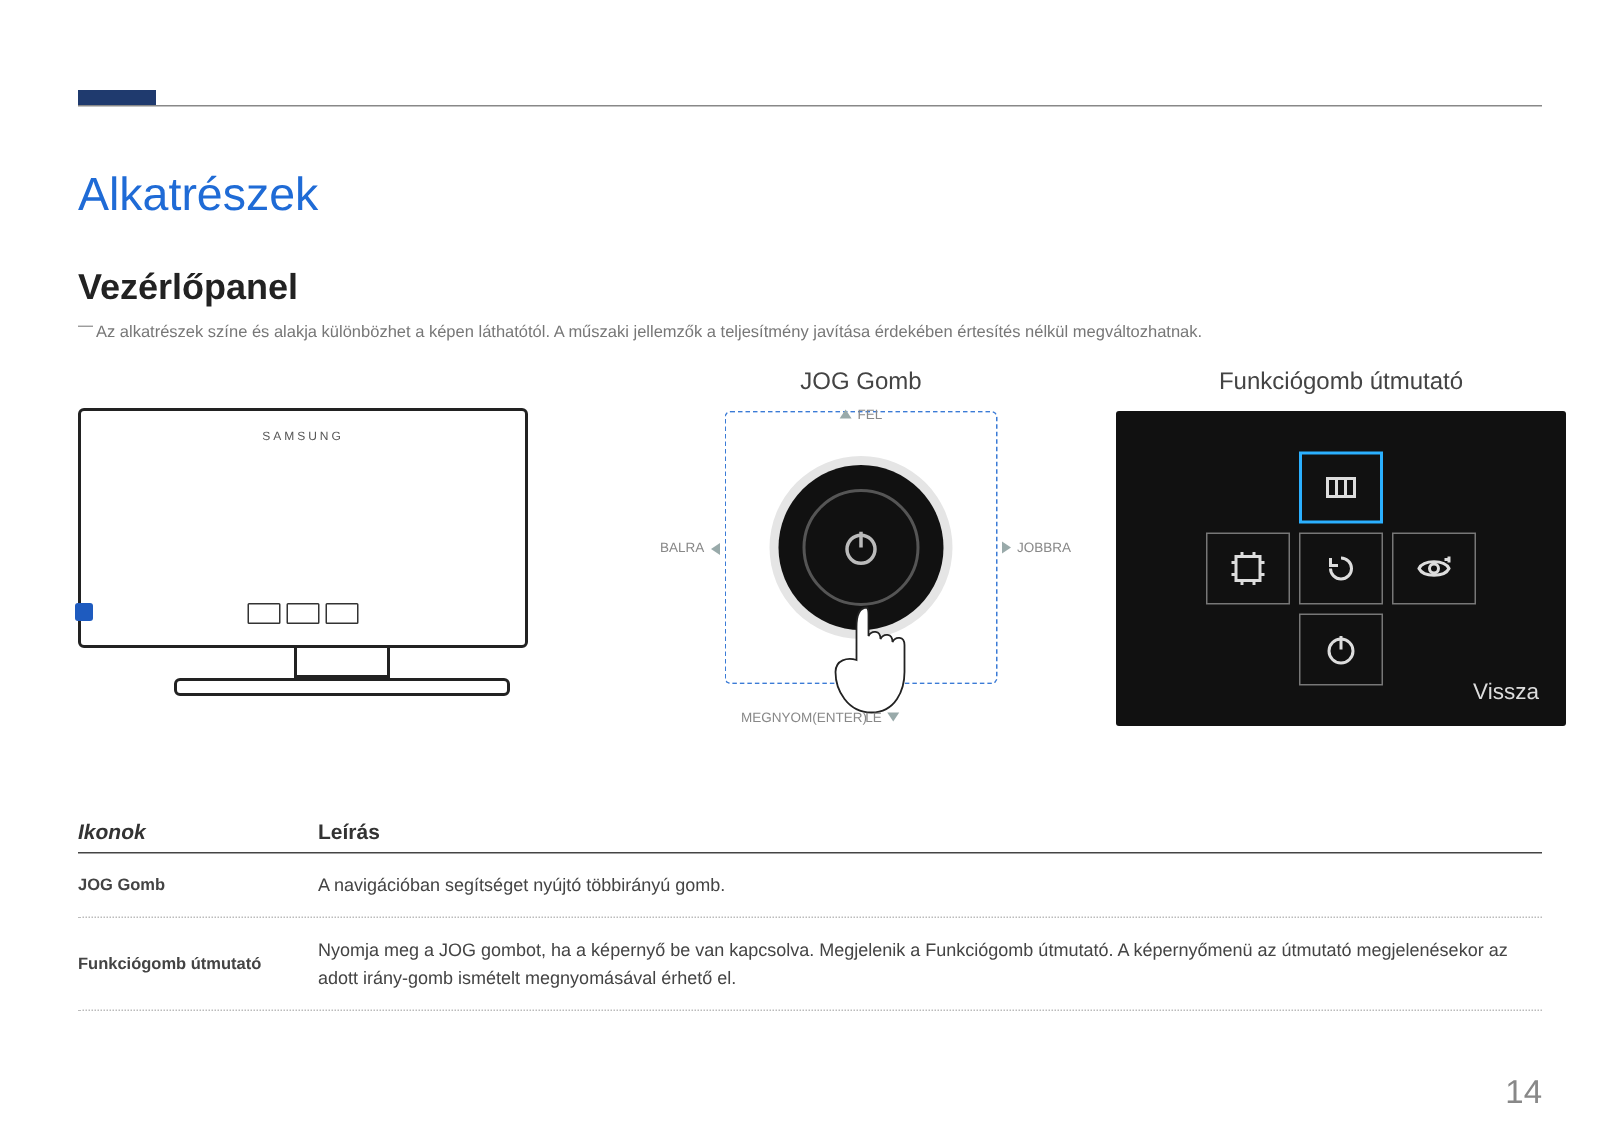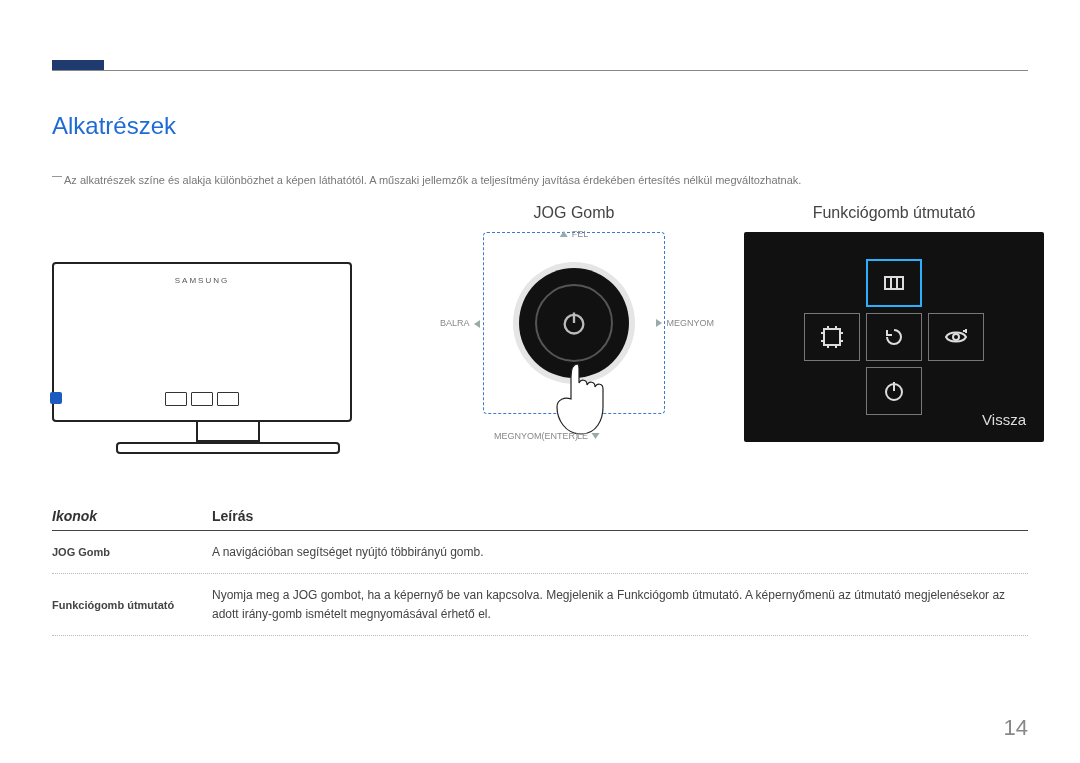--- a/index.html
+++ b/index.html
@@ -1,28 +1,28 @@
 <!DOCTYPE html>
 <html><head>
 <meta charset="utf-8">
 <style>
   html,body{margin:0;padding:0;background:#fff;color:#333;font-family:Arial,Helvetica,sans-serif;}
   .page{width:1080px;height:763px;position:relative;box-sizing:border-box;padding:40px 52px 0 52px;}
   .top-rule{position:absolute;top:70px;left:52px;right:52px;height:1px;background:#888;}
   .top-bar{position:absolute;top:60px;left:52px;width:52px;height:10px;background:#1f3a6e;}
-  .h1{font-size:24px;color:#1f6bd6;font-weight:500;margin:72px 0 30px 0;}
+  .h1{font-size:31px;color:#1f6bd6;font-weight:500;margin:72px 0 30px 0;}
   .h2{font-size:24px;color:#222;font-weight:600;margin:0 0 6px 0;}
   .note{font-size:11px;color:#777;margin-bottom:18px;}
   .note .dash{vertical-align:super;font-size:10px;margin-right:2px;}
   .figrow{display:flex;gap:30px;align-items:flex-start;}
   .fig-col{display:flex;flex-direction:column;align-items:center;}
   .fig-title{font-size:16px;color:#444;margin-bottom:10px;text-align:center;}
   .spacer-title{height:26px;}
   
-  .monitor{width:352px;height:200px;position:relative;margin-top:32px;}
+  .monitor{width:352px;height:200px;position:relative;}
   .bezel{width:300px;height:160px;border:2px solid #222;border-radius:4px;background:#fff;position:relative;box-sizing:border-box;}
   .brand{position:absolute;top:12px;left:0;right:0;text-align:center;font-size:8px;color:#555;letter-spacing:2px;}
   .hdmi{position:absolute;bottom:14px;left:0;right:0;display:flex;justify-content:center;gap:4px;}
   .hdmi div{width:20px;height:12px;border:1px solid #333;border-radius:1px;}
   .dotbtn{position:absolute;left:-4px;bottom:16px;width:12px;height:12px;background:#1e5bbf;border-radius:2px;}
   .neck{width:60px;height:20px;margin:-2px auto 0;border-left:2px solid #222;border-right:2px solid #222;border-bottom:2px solid #222;}
   .base{width:220px;height:8px;background:#fff;border:2px solid #222;border-radius:4px;margin:0 auto;}
   
   .jog-wrap{width:280px;position:relative;}
   .jog-frame{width:180px;height:180px;border:1.5px dashed #3b7bd6;border-radius:4px;margin:0 auto;position:relative;display:flex;justify-content:center;align-items:center;}
@@ -64,20 +64,21 @@
   .pagenum{position:absolute;right:52px;bottom:22px;font-size:22px;color:#888;}
 </style>
 </head>
 <body>
 
 <div class="page">
   <div class="top-bar"></div>
   <div class="top-rule"></div>
 
   <div class="h1">Alkatrészek</div>
+  <div class="h2">Vezérlőpanel</div>
   <div class="note">
     <span class="dash">―</span><span>Az alkatrészek színe és alakja különbözhet a képen láthatótól. A műszaki jellemzők a teljesítmény javítása érdekében értesítés nélkül megváltozhatnak.</span>
   </div>
 
   <div class="figrow">
 
     <div class="fig-col">
       <div class="spacer-title"></div>
       <div class="monitor">
         <div class="bezel">
@@ -115,21 +116,21 @@
           <div class="jog-label up">
               <span class="arrow up"></span>
               <span>FEL</span>
             </div>
           <div class="jog-label left">
               <span>BALRA</span>
               <span class="arrow left"></span>
             </div>
           <div class="jog-label right">
               <span class="arrow right"></span>
-              <span>MEGNYOM</span>
+              <span>JOBBRA</span>
             </div>
           <div class="jog-label enter">
               <span>MEGNYOM(ENTER)</span>
             </div>
           <div class="jog-label down">
               <span>LE</span>
               <span class="arrow down"></span>
             </div>
         </div>
         <div class="jog-extra"></div>

